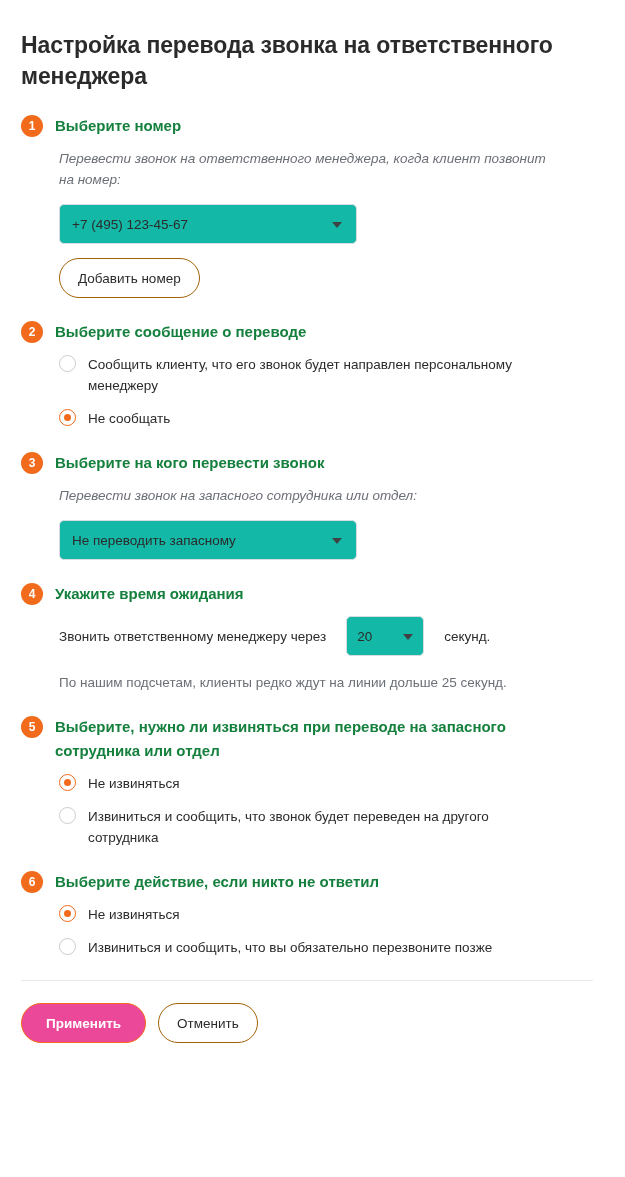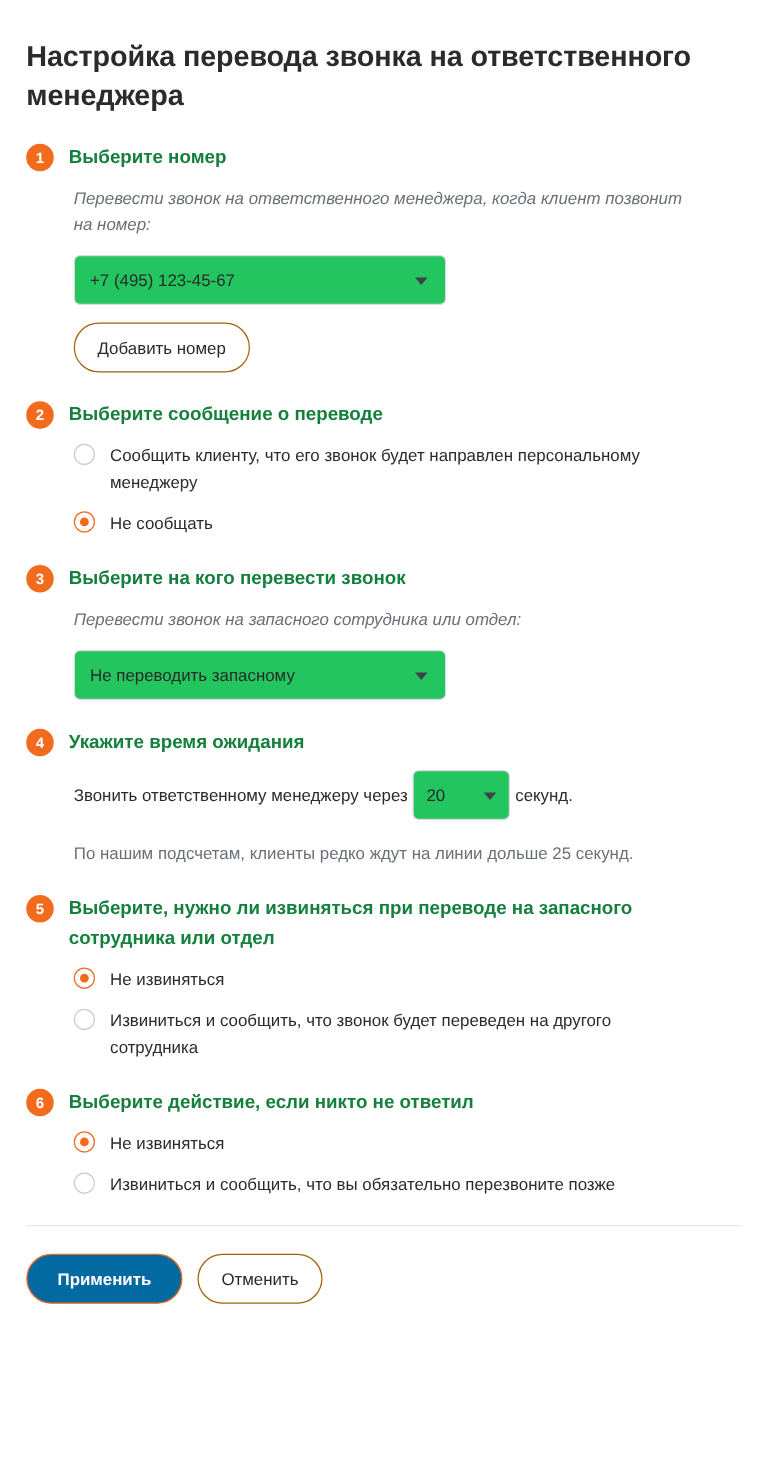--- a/index.html
+++ b/index.html
@@ -77,21 +77,21 @@
   }
 
   
   .select {
     position: relative;
     width: 298px;
     height: 40px;
     box-sizing: border-box;
     border: 1px solid #d7dade;
     border-radius: 5px;
-    background: #22c55e;
+    background: #14b8a6;
     display: flex;
     align-items: center;
     padding: 0 34px 0 12px;
     font-size: 13.5px;
     color: #2b2b2b;
   }
   .select .caret {
     position: absolute;
     right: 14px;
     top: 50%;
@@ -117,21 +117,21 @@
     padding: 0 18px;
     border-radius: 20px;
     border: 1px solid #a16207;
     background: #fff;
     font-size: 13.5px;
     color: #2b2b2b;
     cursor: pointer;
     box-sizing: border-box;
   }
   .btn-primary {
-    background: #0369a1;
+    background: #ec4899;
     border-color: #f26a1b;
     color: #fff;
     font-weight: bold;
     padding: 0 24px;
   }
   .btn-add {
     margin-top: 14px;
   }
 
   
@@ -170,21 +170,21 @@
     font-size: 13.5px;
     line-height: 21px;
     color: #2b2b2b;
     max-width: 460px;
   }
 
   
   .inline-row {
     display: flex;
     align-items: center;
-    gap: 4px;
+    gap: 20px;
     margin-bottom: 16px;
   }
   .inline-text {
     font-size: 13.5px;
     color: #2b2b2b;
   }
   .note {
     font-size: 13.5px;
     line-height: 21px;
     color: #6b6f76;

